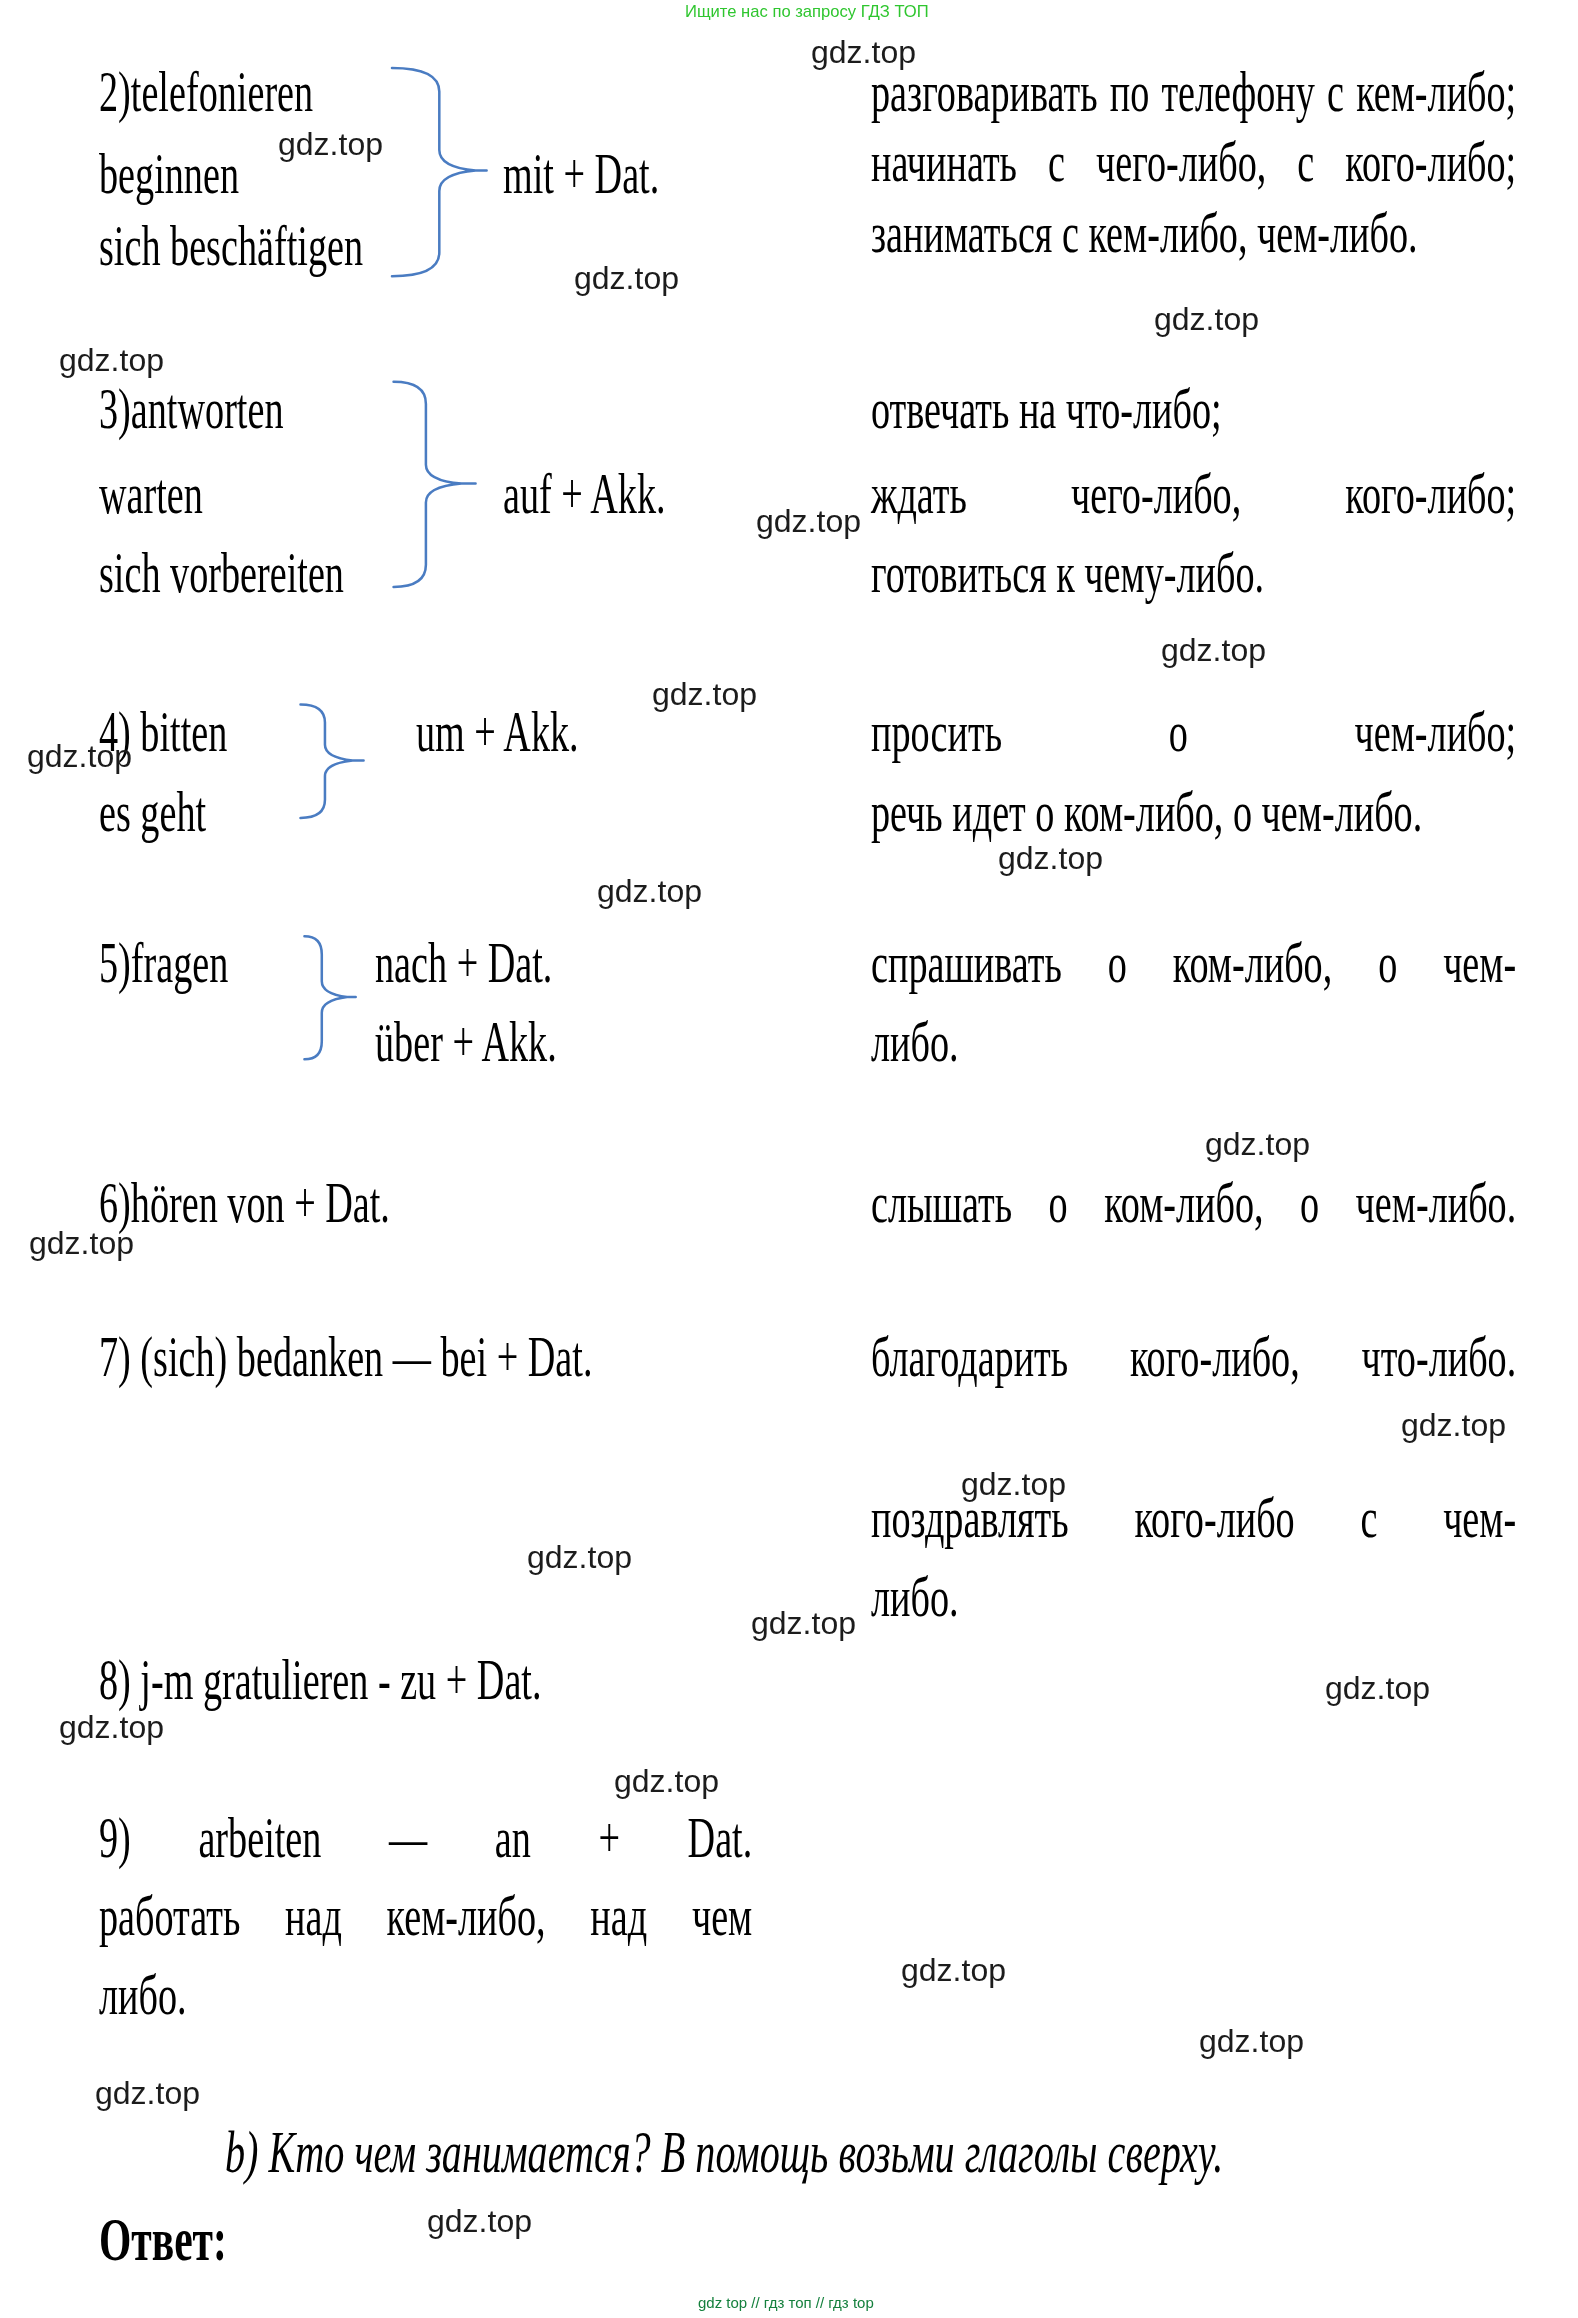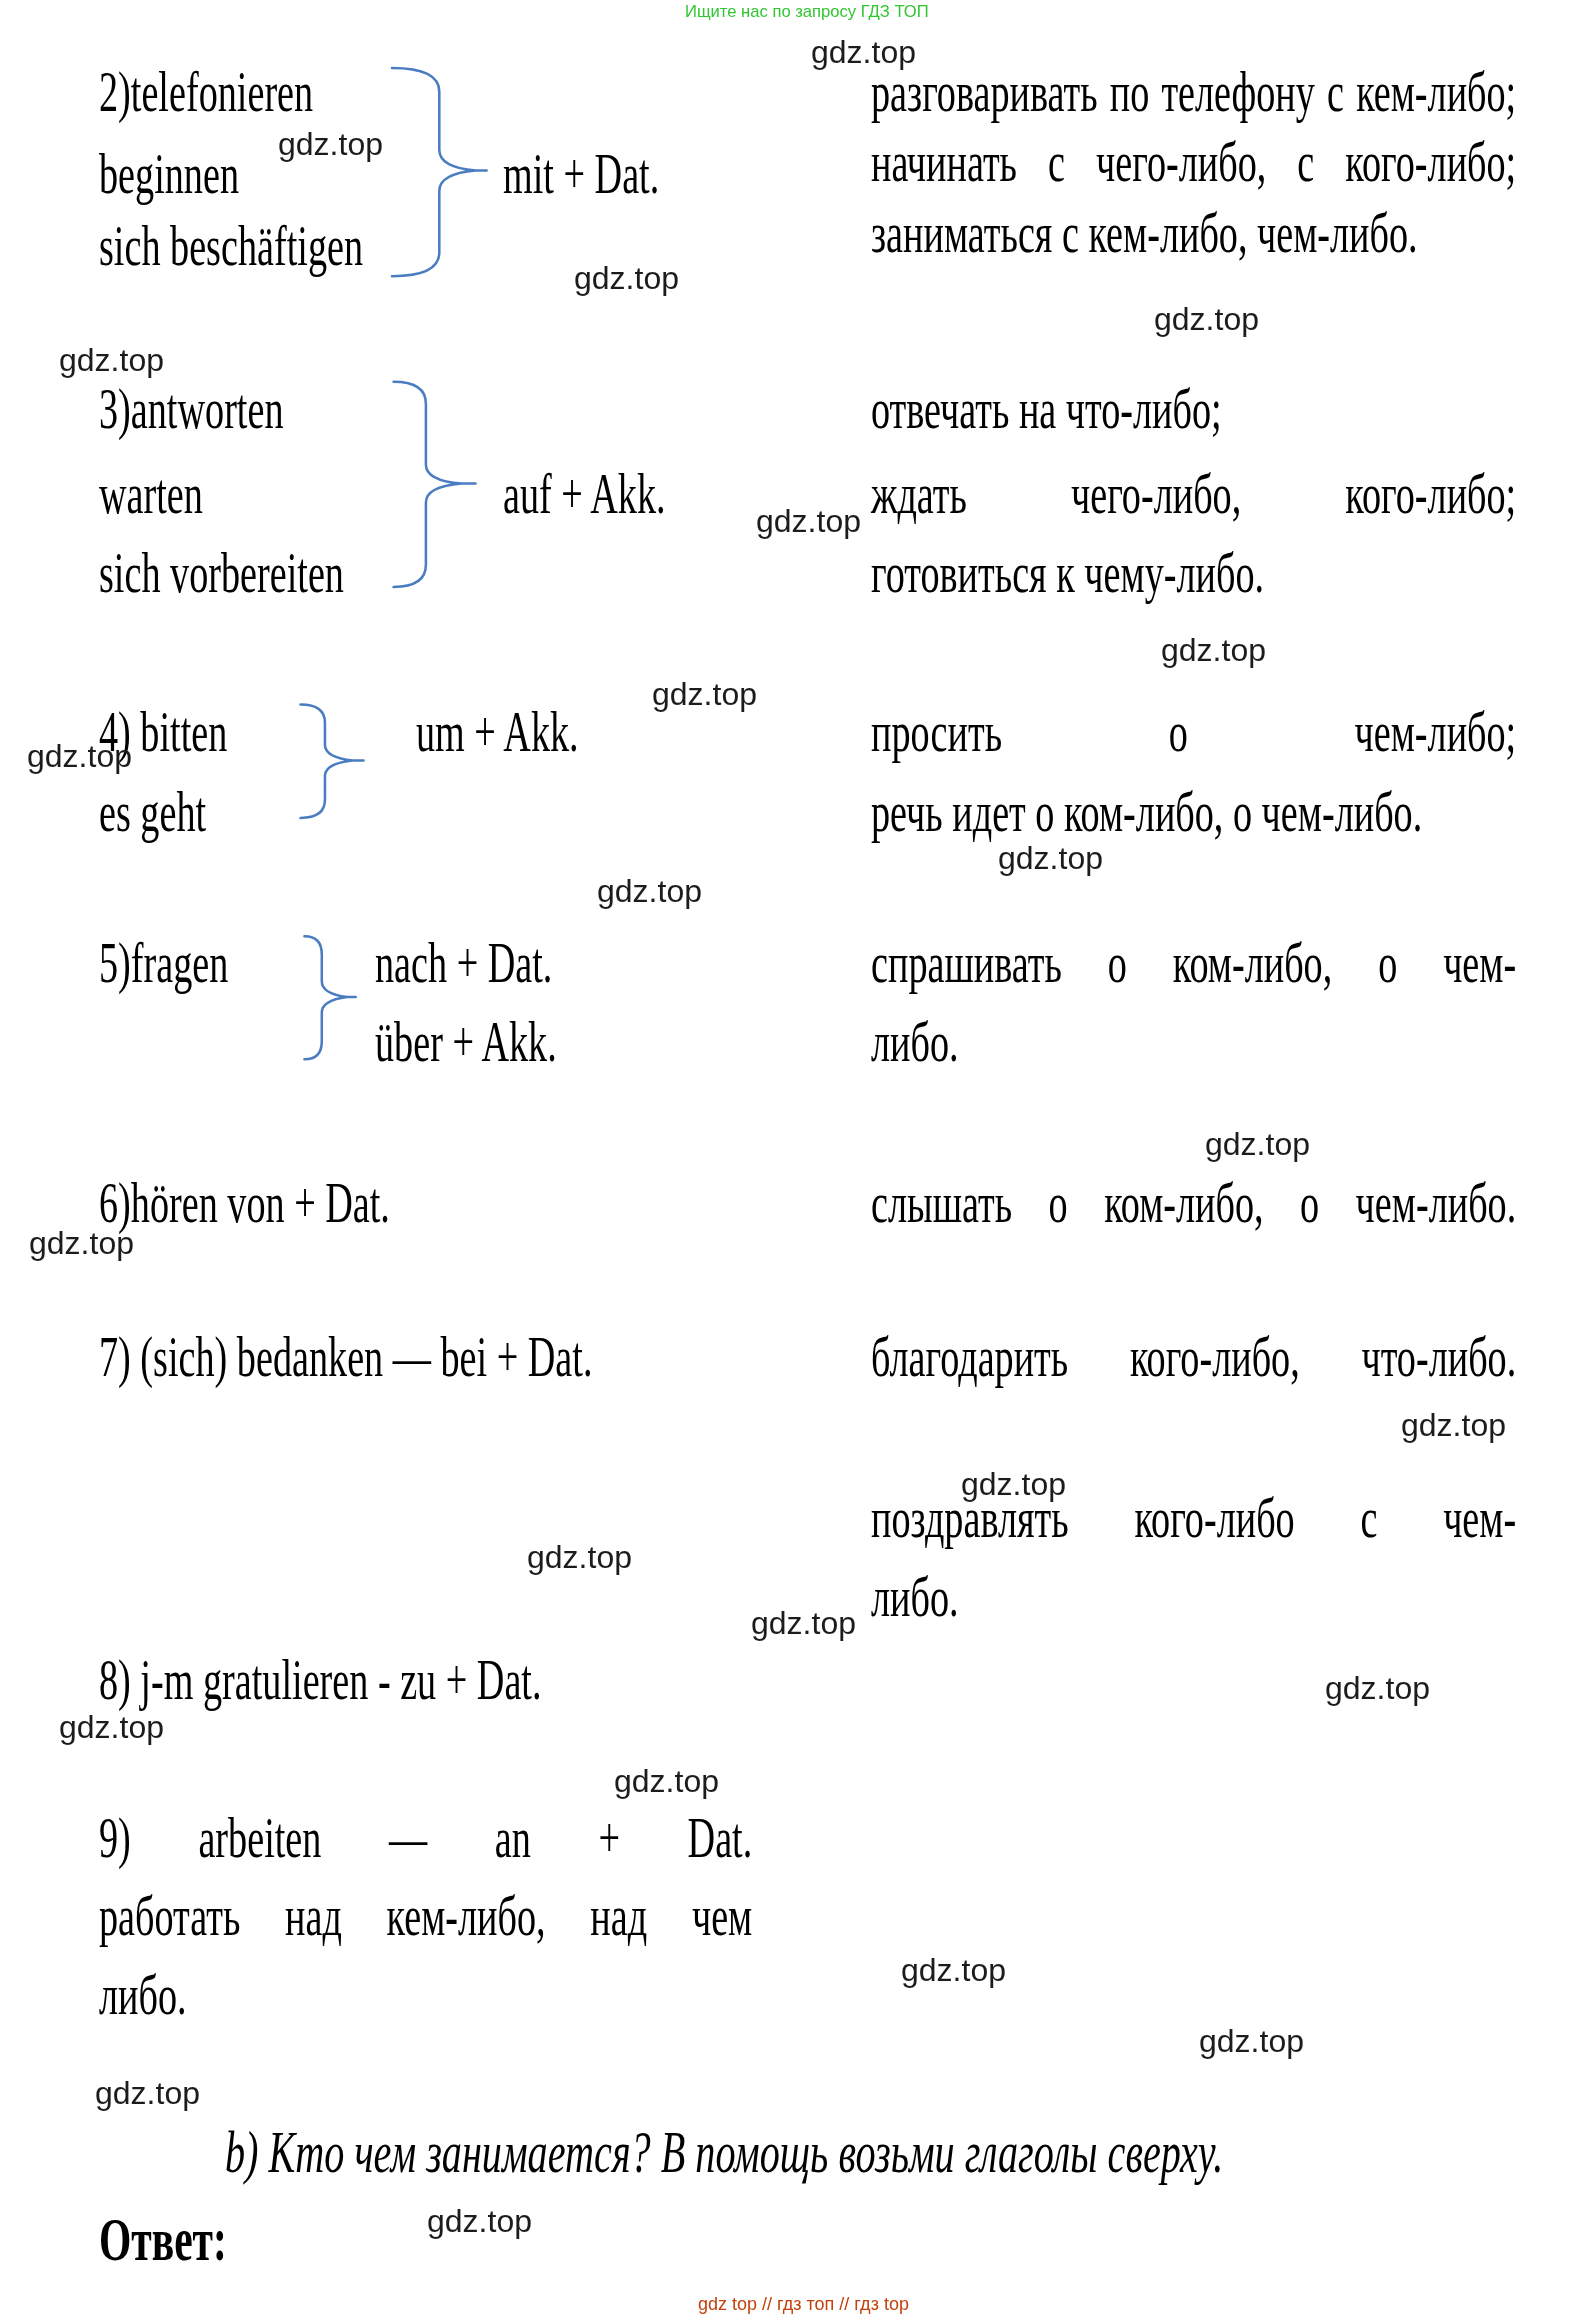--- a/index.html
+++ b/index.html
@@ -43,21 +43,21 @@
     color:#1c1c1c;
     white-space:nowrap;
   }
   .notice {
     position:absolute;
     font-family:"Liberation Sans","DejaVu Sans",sans-serif;
     white-space:nowrap;
     line-height:1;
   }
   .notice.green { font-size:16.6px; color:#2fc62f; }
-  .notice.purple { font-size:18px; color:#c2410c; }
+  .notice.purple { font-size:15px; color:#15803d; }
   svg.braces {
     position:absolute;
     left:0; top:0;
     pointer-events:none;
   }
 </style>
 </head>
 <body>
 
 <div class="page">

